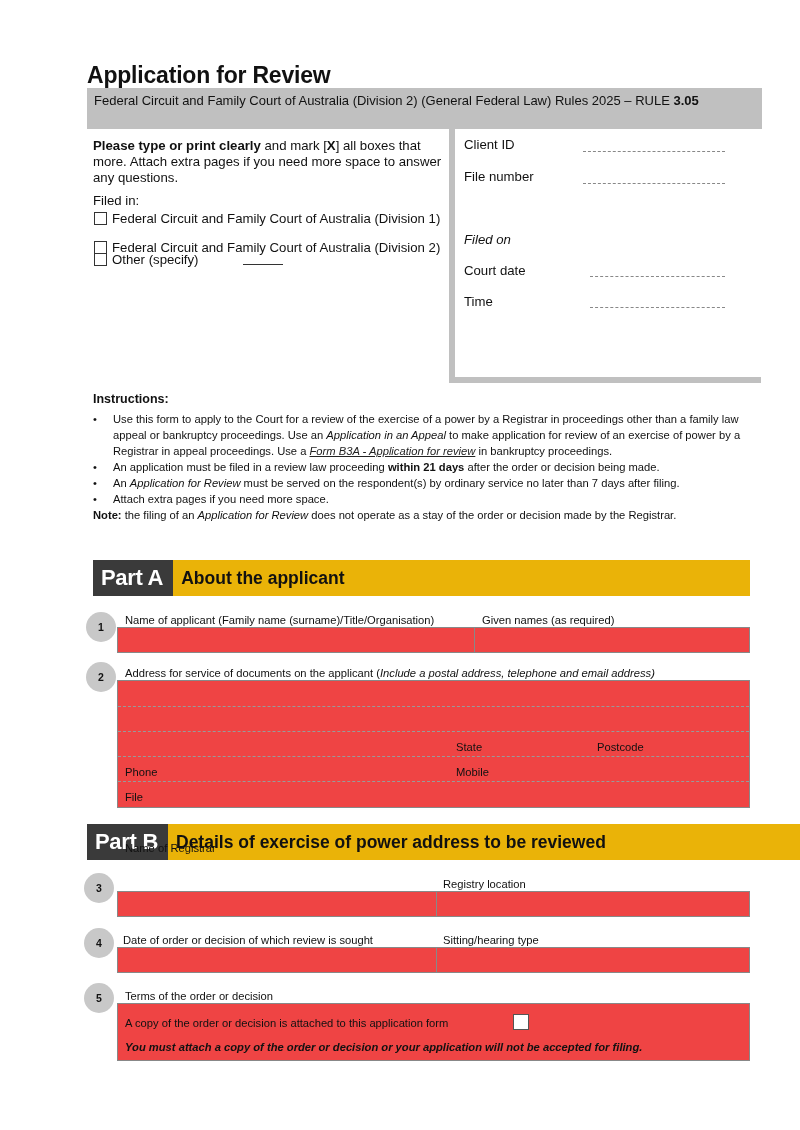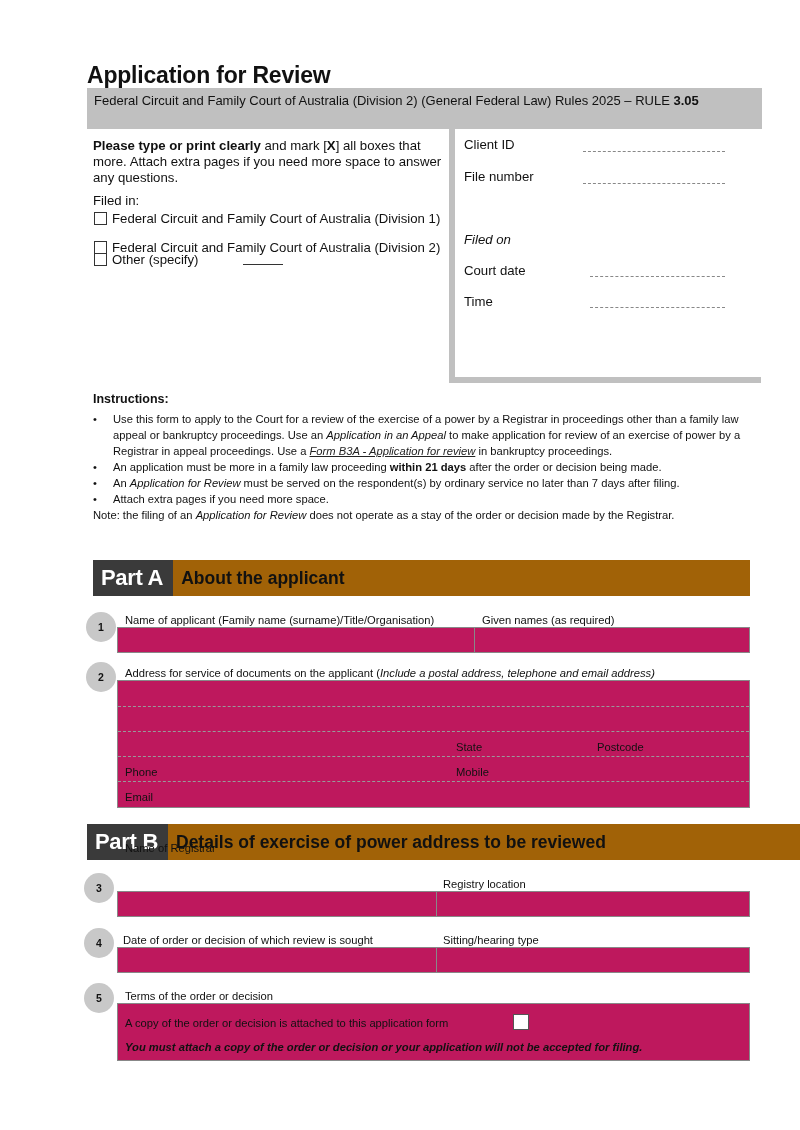--- a/index.html
+++ b/index.html
@@ -22,30 +22,30 @@
   .office-row { position: absolute; left: 9px; font-size: 13.2px; }
   .office-line { position: absolute; height: 1px; border-bottom: 1px dashed #888; }
 
   .instructions { position: absolute; left: 93px; top: 391px; width: 660px; font-size: 11.2px; line-height: 16px; }
   .instructions h3 { font-size: 12.5px; font-weight: bold; margin-bottom: 4px; }
   .instructions ul { list-style: none; }
   .instructions li { position: relative; padding-left: 20px; }
   .instructions li::before { content: "•"; position: absolute; left: 0; top: 0; }
   .instructions i { font-style: italic; }
   .instructions .link { font-style: italic; text-decoration: underline; color: #222; }
-  .instructions .note b { font-weight: normal; }
+  .instructions .note b { font-weight: bold; }
 
-  .part-bar { position: absolute; left: 93px; width: 657px; height: 36px; background: #a16207; display: flex; align-items: center; }
+  .part-bar { position: absolute; left: 93px; width: 657px; height: 36px; background: #eab308; display: flex; align-items: center; }
   .part-tag { background: #3a3a3a; color: #fff; height: 100%; display: flex; align-items: center; padding: 0 10px 0 8px; font-size: 22px; font-weight: bold; letter-spacing: -0.3px; }
   .part-title { font-size: 17.5px; font-weight: bold; margin-left: 8px; }
 
   .qnum { position: absolute; width: 30px; height: 30px; border-radius: 50%; background: #c8c8c8; display: flex; align-items: center; justify-content: center; font-size: 10.5px; font-weight: bold; }
   .qlabel { position: absolute; font-size: 11.2px; }
   .qlabel i { font-style: italic; }
-  .field-box { position: absolute; border: 1px solid #888; background: #be185d; }
+  .field-box { position: absolute; border: 1px solid #888; background: #ef4444; }
   .field-split { position: absolute; top: 0; bottom: 0; border-left: 1px solid #888; }
   .dash-row { position: absolute; left: 0; right: 0; border-bottom: 1px dashed #999; }
   .in-label { position: absolute; font-size: 11.2px; }
   .attach-text { position: absolute; font-size: 11.2px; }
   .warn-text { position: absolute; font-size: 11.2px; font-weight: bold; font-style: italic; }
 </style>
 </head>
 <body>
 
 <div class="title">Application for Review</div>
@@ -82,21 +82,21 @@
   <div class="office-row" style="top:134px;">Court date</div>
   <div class="office-line" style="left:135px; top:147px; width:135px;"></div>
   <div class="office-row" style="top:165px;">Time</div>
   <div class="office-line" style="left:135px; top:178px; width:135px;"></div>
 </div>
 
 <div class="instructions">
   <h3>Instructions:</h3>
   <ul>
     <li><span>Use this form to apply to the Court for a review of the exercise of a power by a Registrar in proceedings other than a family law appeal or bankruptcy proceedings. Use an </span><i>Application in an Appeal</i><span> to make application for review of an exercise of power by a Registrar in appeal proceedings. Use a </span><span class="link">Form B3A - Application for review</span><span> in bankruptcy proceedings.</span></li>
-    <li><span>An application must be more in a family law proceeding </span><b>within 21 days</b><span> after the order or decision being made.</span></li>
+    <li><span>An application must be filed in a review law proceeding </span><b>within 21 days</b><span> after the order or decision being made.</span></li>
     <li><span>An </span><i>Application for Review</i><span> must be served on the respondent(s) by ordinary service no later than 7 days after filing.</span></li>
     <li><span>Attach extra pages if you need more space.</span></li>
   </ul>
   <div class="note"><b>Note:</b><span> the filing of an </span><i>Application for Review</i><span> does not operate as a stay of the order or decision made by the Registrar.</span></div>
 </div>
 
 <div class="part-bar" style="top:560px;">
   <div class="part-tag">Part A</div>
   <div class="part-title">About the applicant</div>
 </div>
@@ -121,21 +121,21 @@
   <div class="in-label" style="left:338px; top:60px;">State</div>
   <div style="position:absolute; left:372px; width:100px; top:51px; height:24px;"></div>
   <div class="in-label" style="left:479px; top:60px;">Postcode</div>
   <div style="position:absolute; left:535px; right:0; top:51px; height:24px;"></div>
   <div class="dash-row" style="top:75px;"></div>
   <div class="in-label" style="left:7px; top:85px;">Phone</div>
   <div style="position:absolute; left:50px; width:280px; top:76px; height:24px;"></div>
   <div class="in-label" style="left:338px; top:85px;">Mobile</div>
   <div style="position:absolute; left:380px; right:0; top:76px; height:24px;"></div>
   <div class="dash-row" style="top:100px;"></div>
-  <div class="in-label" style="left:7px; top:110px;">Email</div>
+  <div class="in-label" style="left:7px; top:110px;">File</div>
   <div style="position:absolute; left:45px; right:0; top:101px; height:26px;"></div>
 </div>
 
 <div class="part-bar" style="top:824px; left:87px; width:724px;">
   <div class="part-tag">Part B</div>
   <div class="part-title">Details of exercise of power address to be reviewed</div>
 </div>
 
 <div class="qnum" style="left:84px; top:873px;">3</div>
 <div class="qlabel" style="left:125px; top:842px;">Name of Registrar</div>

